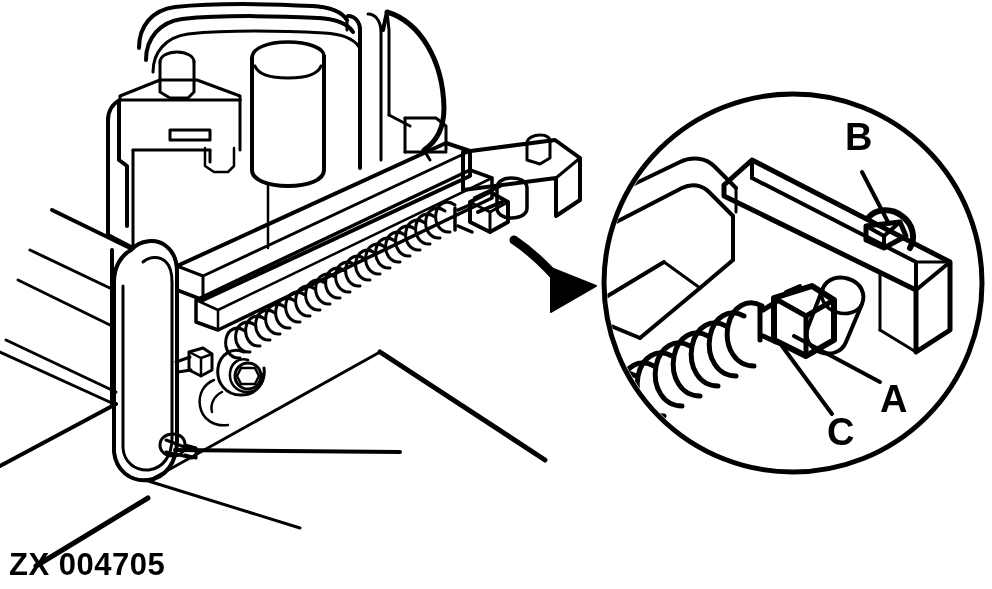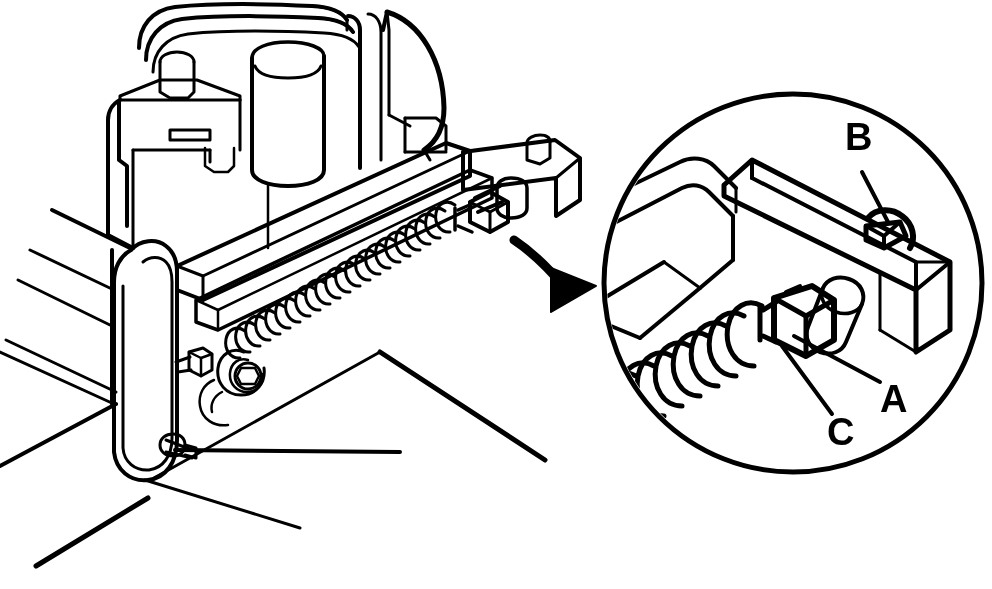--- a/index.html
+++ b/index.html
@@ -290,14 +290,15 @@
       </g>
     </g>
   </svg>
 
   <div class="lbl lbl-callout" id="label-b">B</div>
 
   <div class="lbl lbl-callout" id="label-a">A</div>
 
   <div class="lbl lbl-callout" id="label-c">C</div>
 
+  <div class="lbl lbl-caption" id="caption">ZX 004705</div>
 
 </div>
 
 </body></html>

